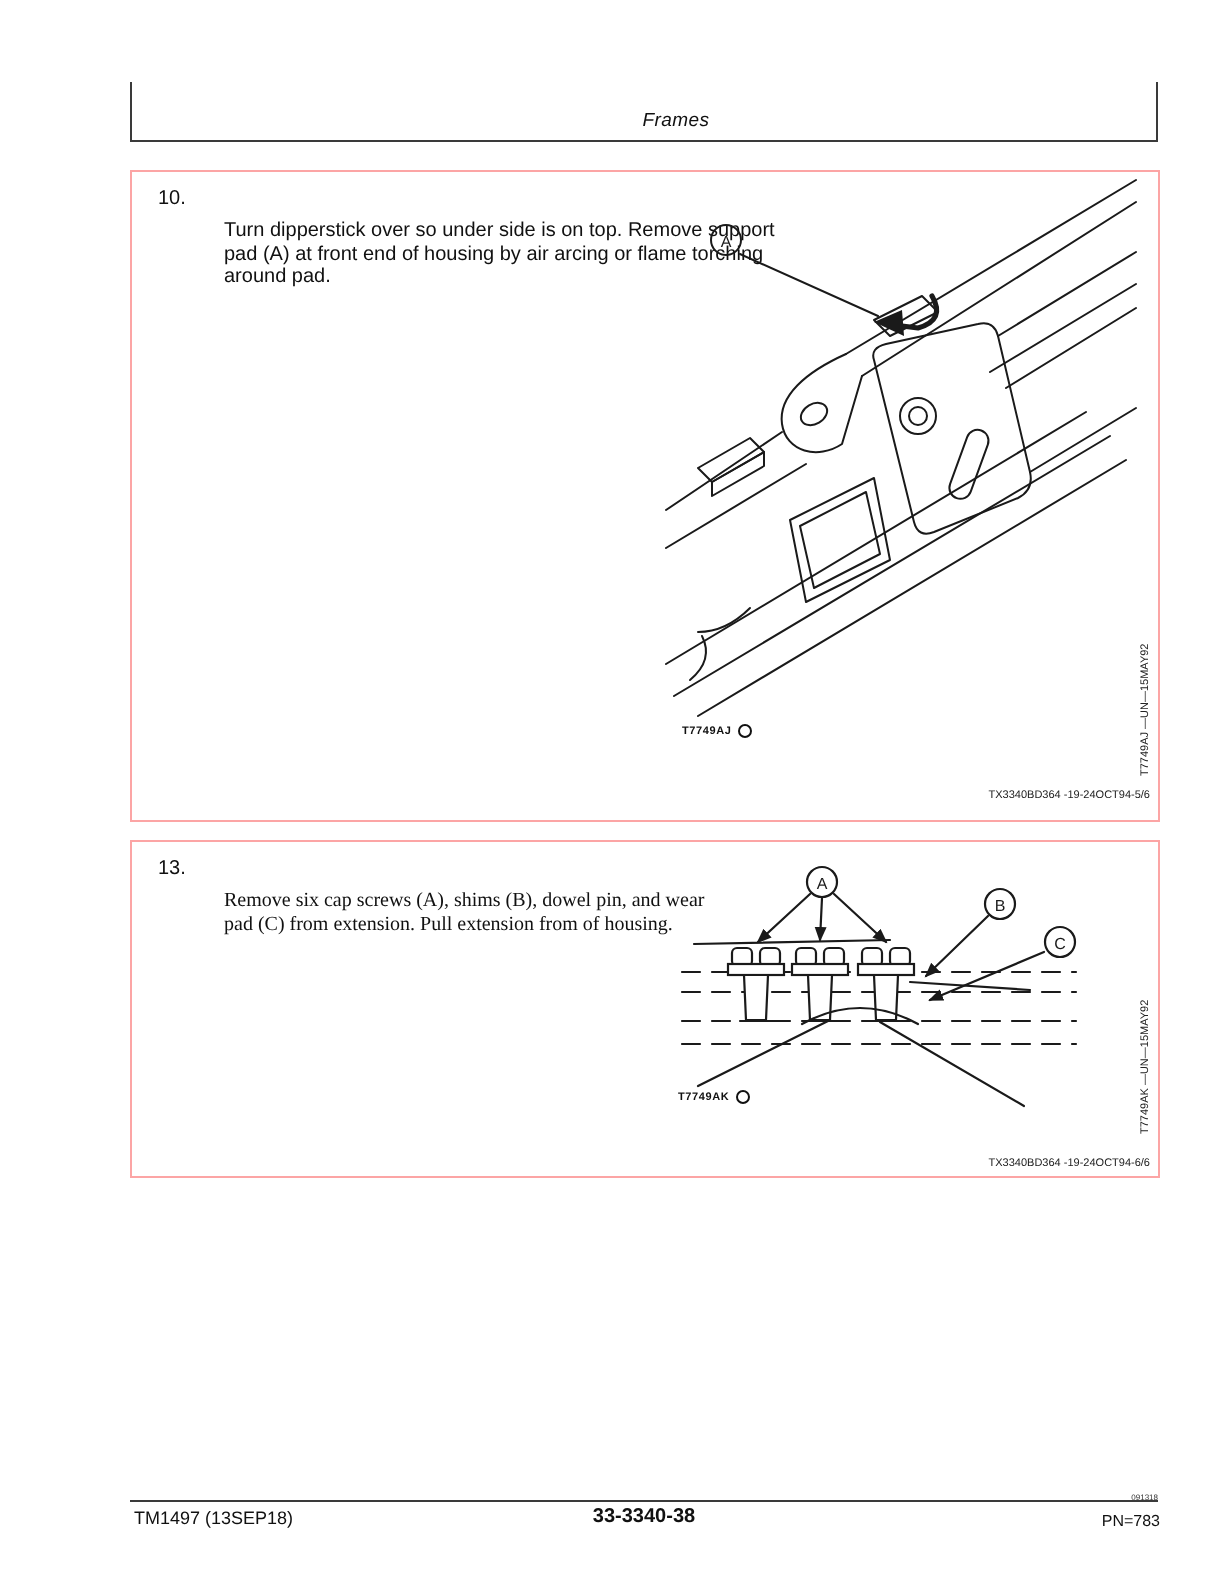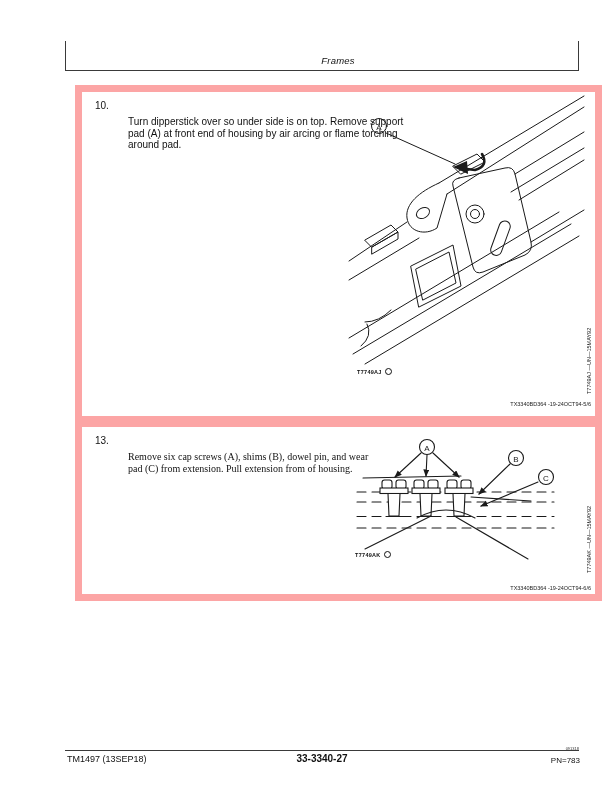--- a/index.html
+++ b/index.html
@@ -13,21 +13,21 @@
   .header-tick { position:absolute; top:41px; width:1px; height:29px; background:#3a3a3a; }
   .header-tick.left  { left:65px; }
   .header-tick.right { left:578px; }
   .running-title {
     position:absolute; left:65px; top:55px; width:514px;
     text-align:center; font-style:italic; font-size:9.5px; letter-spacing:.2px;padding-left:16px;
   }
   .header-rule { position:absolute; left:65px; top:70px; width:514px; height:1px; background:#3a3a3a; }
 
   
-  .panel { position:absolute; left:75px; width:513px; border:7px solid #fca5a5; background:#fff; }
+  .panel { position:absolute; left:65px; width:513px; border:1px solid #fca5a5; background:#fff; }
   .panel-1 { top:85px;  height:324px; }
   .panel-2 { top:420px; height:167px; }
 
   .step { position:absolute; left:13px; top:8px; display:flex; }
   .step-num  { width:17px; font-size:10px; line-height:11.5px; flex:none; }
   .step-text { margin:16px; font-size:10px; line-height:11.5px; }
   .panel-1 .step-text { width:278px; }
   .panel-2 .step-text { width:253px;font-family:Liberation Serif, serif; }
 
   .note {
@@ -210,17 +210,17 @@
     <div class="fig-id">
       <span>T7749AK</span>
       <span class="logo-circle"></span>
     </div>
     <div class="side-caption">T7749AK —UN—15MAY92</div>
     <div class="fig-caption">TX3340BD364 -19-24OCT94-6/6</div>
   </section>
 
   <div class="footer-rule"></div>
   <div class="footer-left">TM1497 (13SEP18)</div>
-  <div class="footer-center">33-3340-27</div>
+  <div class="footer-center">33-3340-38</div>
   <div class="print-code">091318</div>
   <div class="footer-right">PN=783</div>
 
 </div>
 
 </body></html>

